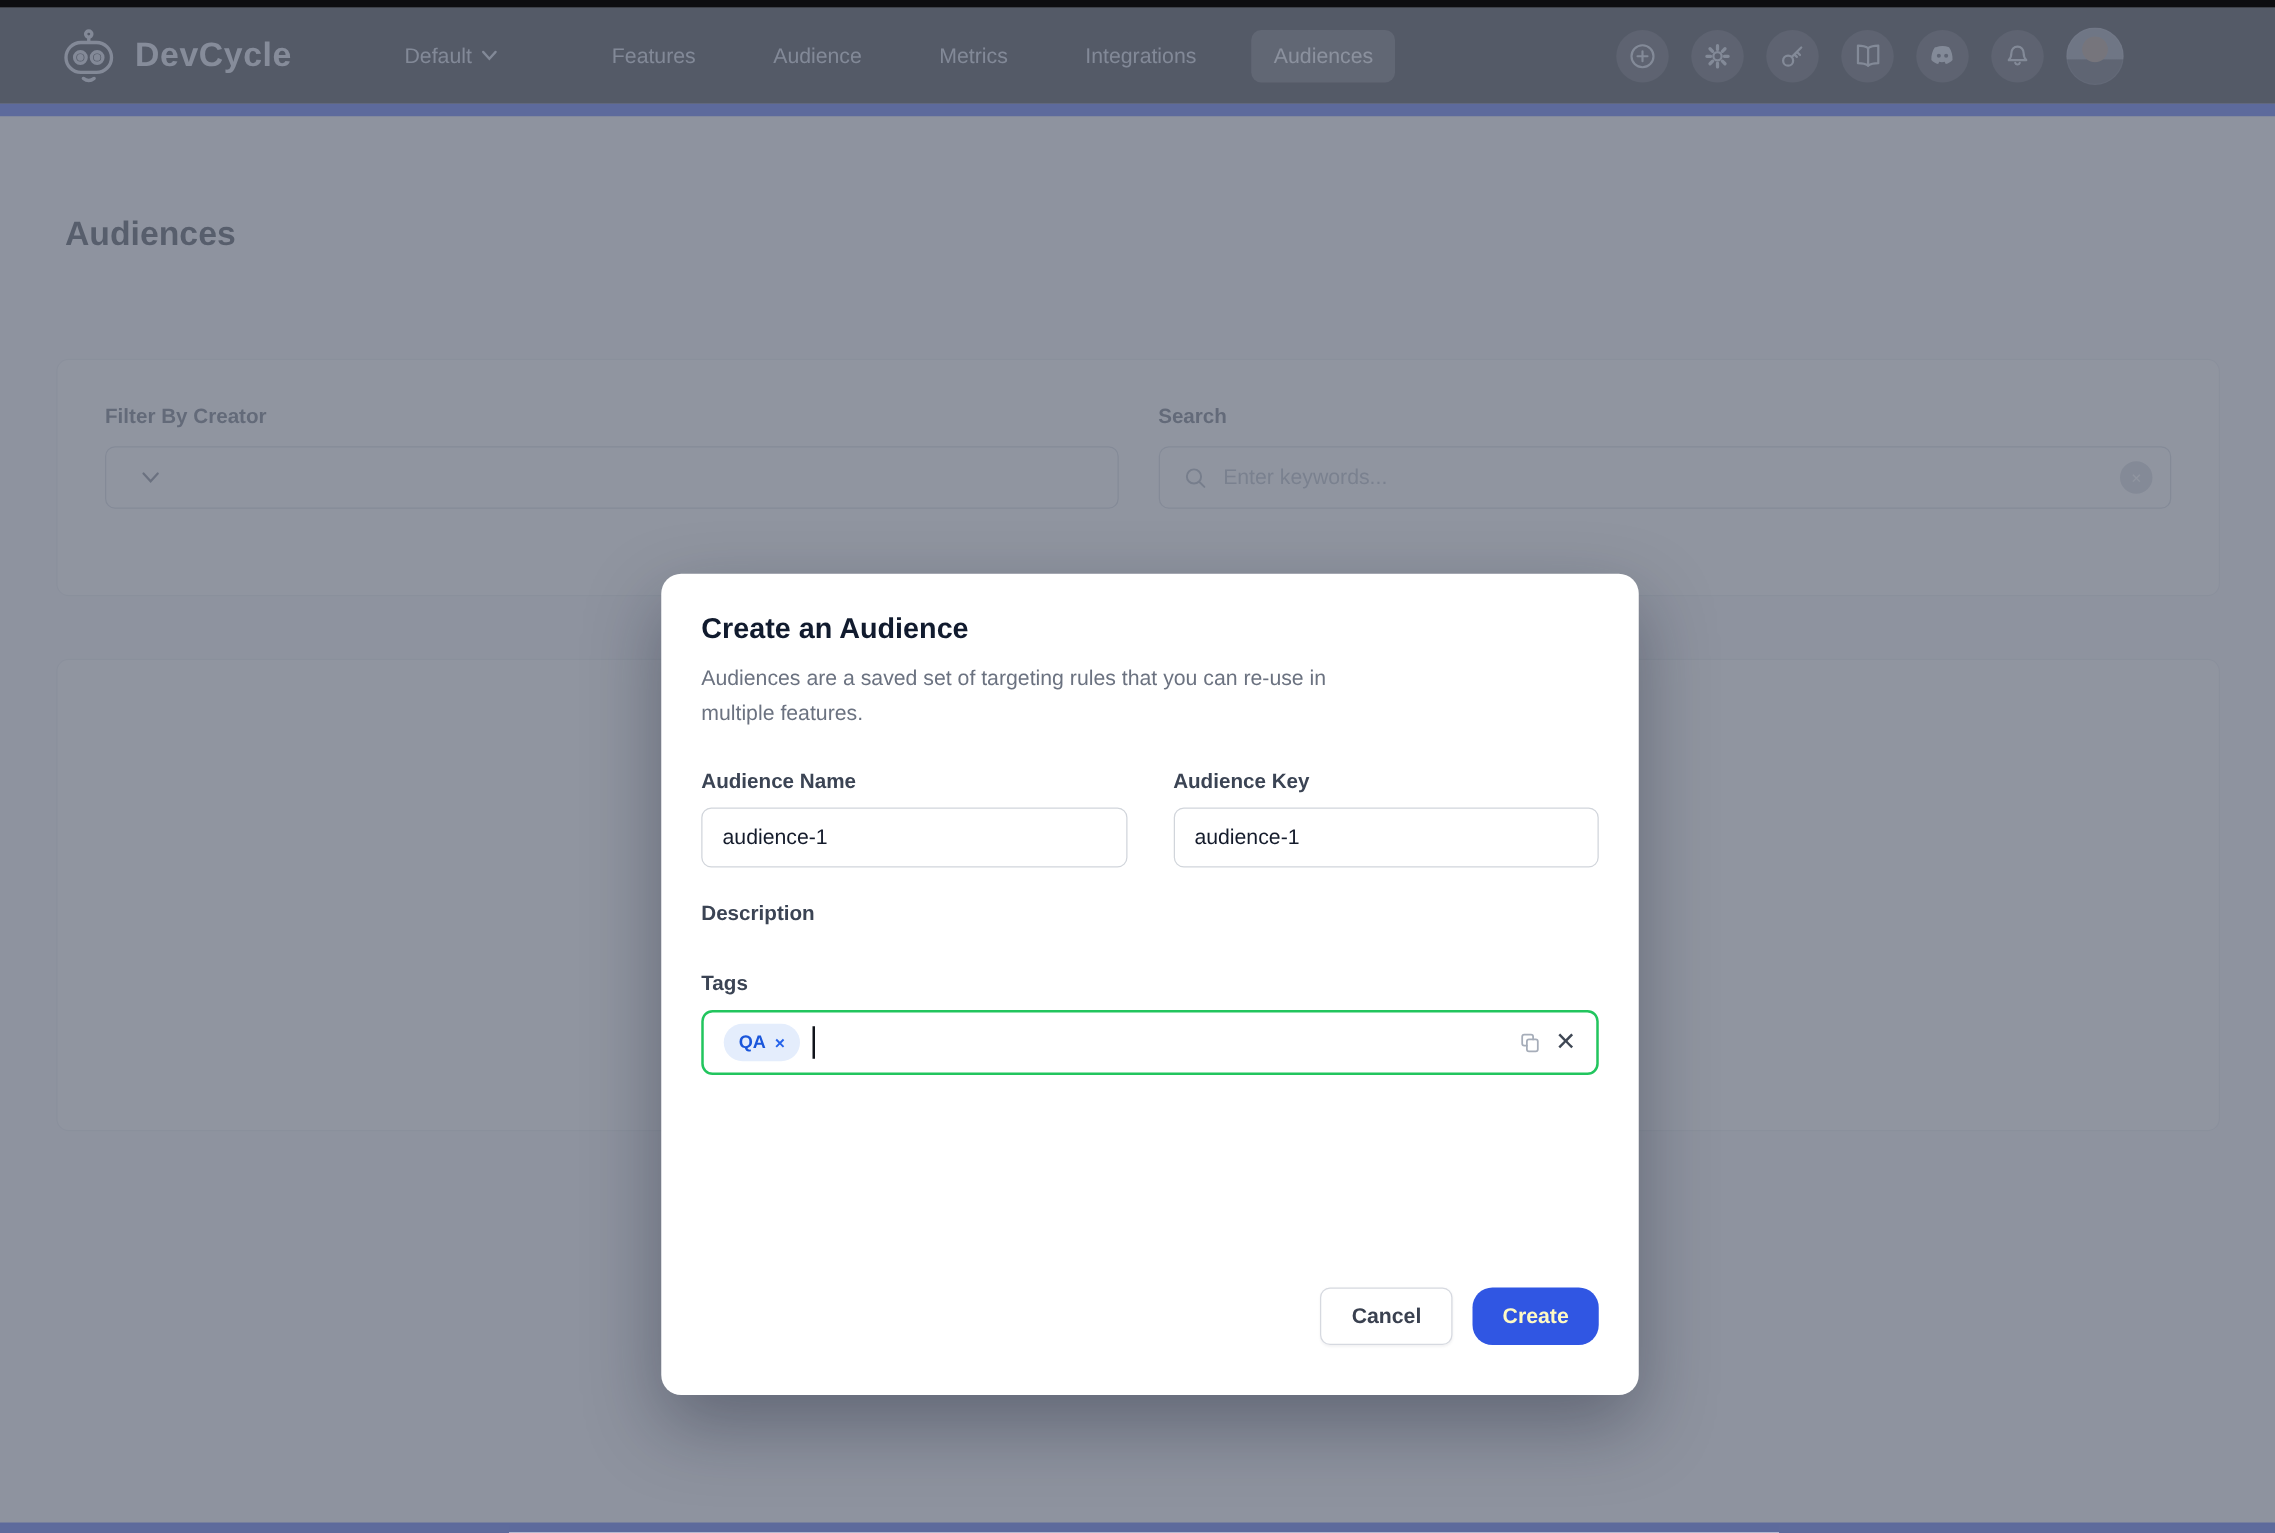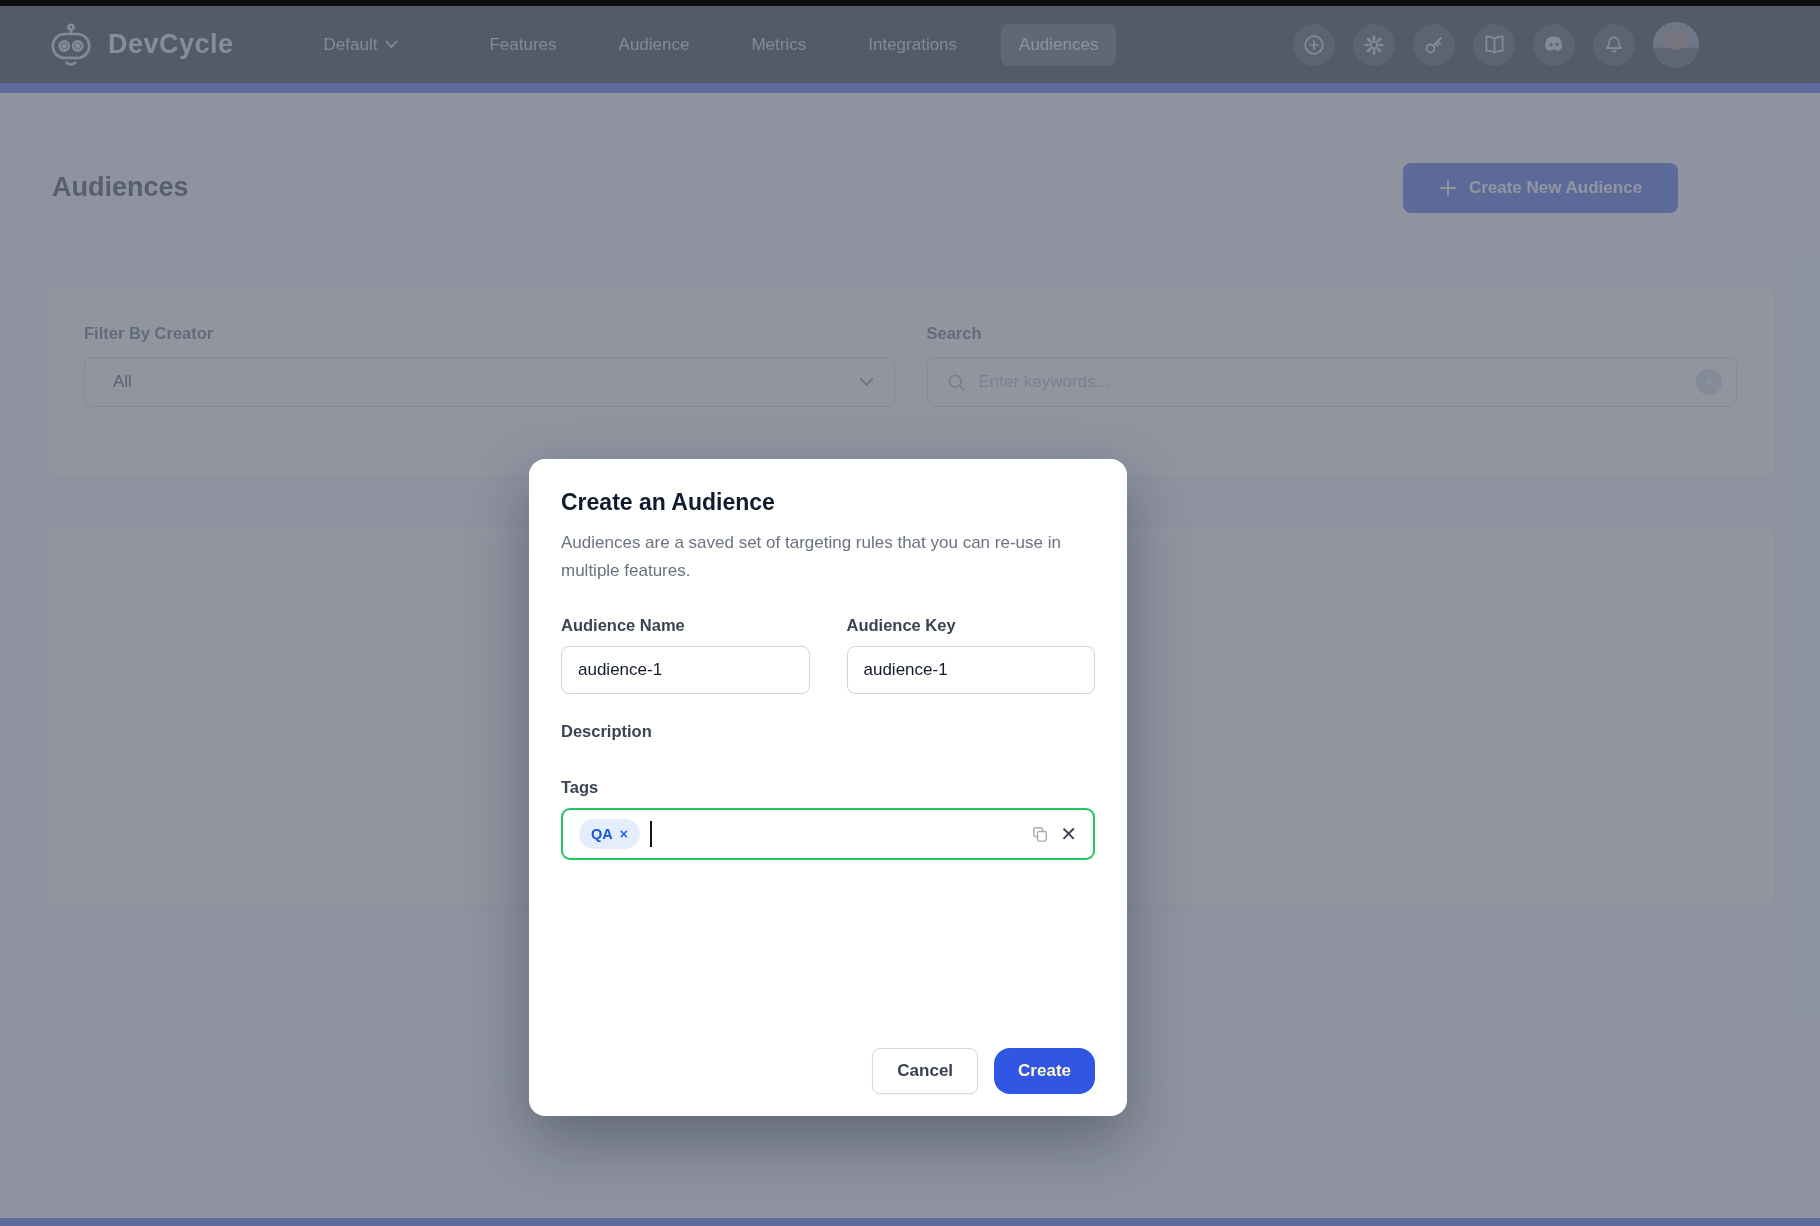--- a/index.html
+++ b/index.html
@@ -47,23 +47,23 @@
   .search-box input::placeholder { color:#a7aeba; }
   .search-clear { width:26px; height:26px; border-radius:50%; background:#cfd3da; color:#ffffff; border:none;
                   display:flex; align-items:center; justify-content:center; font-size:14px; cursor:pointer; }
   .content-card { left:45px; top:527px; width:1731px; height:378px; }
   .page-bottom-accent { position:absolute; left:0; top:1218px; width:100%; height:8px; background:#3656ef; }
 
   
   .backdrop { position:absolute; inset:0; background:rgba(107,114,128,0.75); z-index:40; }
 
   
-  .modal { position:absolute; left:529px; top:459px; width:598px; height:657px; background:#ffffff;
+  .modal { position:absolute; left:529px; top:459px; width:782px; height:657px; background:#ffffff;
            border-radius:16px; box-shadow:0 24px 60px rgba(15,20,40,0.35); z-index:60;
-           display:flex; flex-direction:column; padding:30px 32px 22px 32px; }
+           display:flex; flex-direction:column; padding:30px 32px 40px 32px; }
   .modal-title { font-size:23px; font-weight:700; color:#111b2e; }
   .modal-desc { margin-top:13px; font-size:17px; line-height:1.62; color:#6b7280; max-width:552px; }
   .form-grid { display:grid; grid-template-columns:1fr 1fr; gap:37px; margin-top:32px; }
   .input-label { font-size:16.5px; font-weight:600; color:#3b4454; margin-bottom:11px; }
   .text-input { width:100%; height:48px; border:1px solid #d1d5db; border-radius:8px; padding:0 16px;
                 font-size:17px; color:#141b2b; font-family:inherit; outline:none; background:#fff; }
   .desc-block { margin-top:28px; }
   .textarea-wrap { position:relative; }
   .desc-textarea { width:100%; height:136px; border:1px solid #d1d5db; border-radius:8px; padding:13px 16px;
                    font-size:17px; color:#141b2b; font-family:inherit; outline:none; resize:none; line-height:1.5; }
@@ -177,34 +177,25 @@
           </svg>
         </span>
       </div>
       <div class="avatar"></div>
     </div>
   </div>
   <div class="nav-accent"></div>
 
   <h1 class="page-title">Audiences</h1>
 
-  <button class="btn-create-new">
-    <span>
-      <svg width="18" height="18" viewBox="0 0 18 18" fill="none" stroke="#ffffff" stroke-width="1.8" stroke-linecap="round">
-          <path d="M9 2v14M2 9h14"></path>
-        </svg>
-    </span>
-    <span>Create New Audience</span>
-  </button>
 
   <div class="card filter-card">
     <div class="filter-col">
       <div class="field-label">Filter By Creator</div>
       <div class="select-box">
-        <span class="grow">All</span>
         <span>
           <svg width="15" height="10" viewBox="0 0 15 10" fill="none" stroke="#6b7280" stroke-width="1.8" stroke-linecap="round">
               <path d="M1.8 1.8 7.5 8l5.7-6.2"></path>
             </svg>
         </span>
       </div>
     </div>
     <div class="filter-col">
       <div class="field-label">Search</div>
       <div class="search-box">

